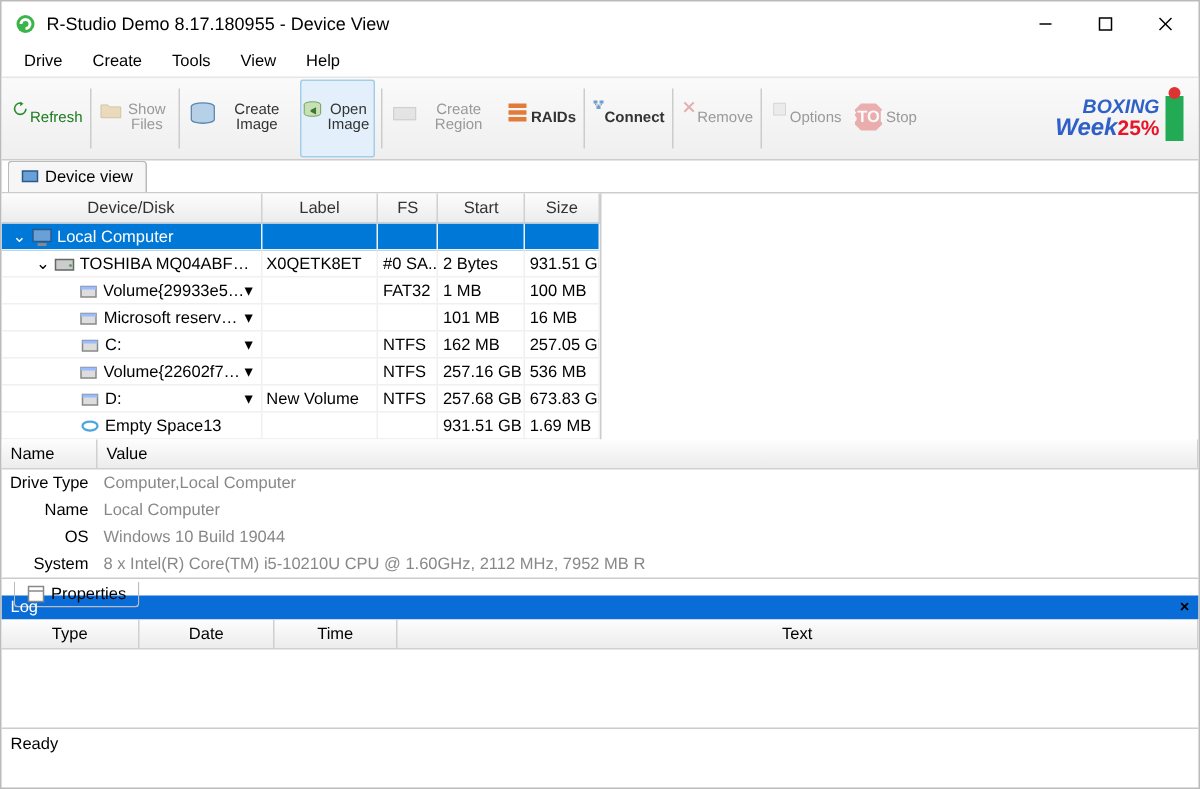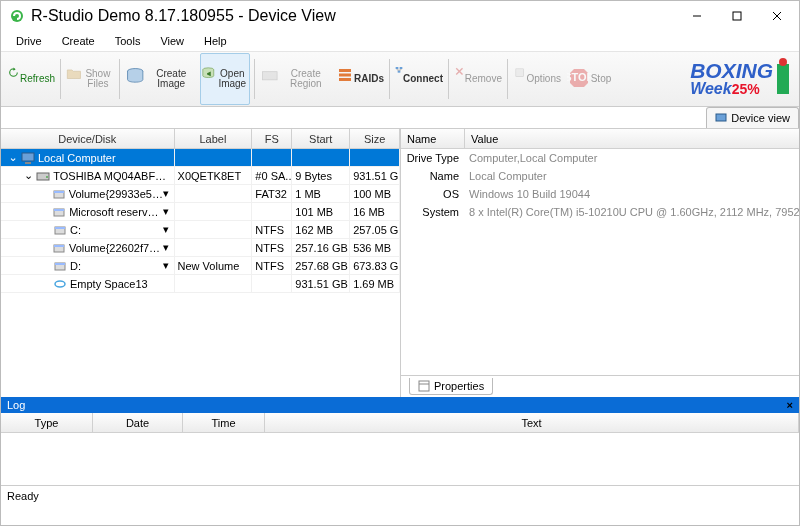--- a/index.html
+++ b/index.html
@@ -1,40 +1,40 @@
 <!DOCTYPE html>
 <html><head>
 <meta charset="utf-8">
 <style>
   * { box-sizing: border-box; margin: 0; padding: 0; font-family: "Segoe UI", Tahoma, sans-serif; font-size: 11px; }
   body { background: #fff; width: 800px; height: 526px; overflow: hidden; position: relative; border: 1px solid #bbb; }
   .titlebar { height: 30px; display: flex; align-items: center; padding: 0 2px 0 8px; }
   .titlebar .icon { width: 16px; height: 16px; margin-right: 6px; }
-  .titlebar .title { flex: 1; font-size: 16px; }
+  .titlebar .title { flex: 1; font-size: 12px; }
   .winbtns { display: flex; }
   .winbtn { width: 40px; height: 28px; display: flex; align-items: center; justify-content: center; }
   .menubar { height: 20px; display: flex; align-items: center; padding: 0 5px; }
   .menubar span { padding: 2px 10px; }
   .toolbar { height: 56px; border-top: 1px solid #e5e5e5; border-bottom: 1px solid #ccc; background: linear-gradient(#fafafa,#efefef); display: flex; align-items: center; padding: 2px 4px; position: relative; }
   .tbtn { display: flex; flex-direction: row; align-items: center; justify-content: center; width: 50px; height: 52px; margin: 0 1px; border: 1px solid transparent; border-radius: 2px; }
   .tbtn.hov { background: #e3f0fb; border-color: #a5cde8; }
   .tbtn.wide { width: 74px; }
   .tbtn .ic { width: 24px; height: 24px; margin-bottom: 2px; }
   .tbtn .lbl { font-size: 10px; color: #333; text-align: center; line-height: 1; }
   .tbtn.dis .lbl { color: #999; }
   .tbtn.dis .ic { opacity: .4; }
   .sep { width: 1px; height: 40px; background: #ccc; margin: 0 3px; }
   .promo { position: absolute; right: 6px; top: 4px; height: 48px; display: flex; align-items: center; }
-  .promo .bx { color: #2f60c8; font-size: 21px; font-weight: 800; font-style: italic; line-height: .9; text-align: right; }
+  .promo .bx { color: #2f60c8; font-size: 13px; font-weight: 800; font-style: italic; line-height: .9; text-align: right; }
   .promo .wk { color: #2f60c8; font-size: 16px; font-weight: 800; font-style: italic; }
   .promo .pct { color: #e8142a; font-weight: 800; font-size: 14px; }
-  .tabstrip { height: 22px; border-bottom: 1px solid #ccc; display: flex; align-items: flex-end; padding-left: 4px; justify-content: flex-end; }
+  .tabstrip { height: 22px; border-bottom: 1px solid #ccc; display: flex; align-items: flex-end; padding-left: 4px; }
   .tab { display: flex; align-items: center; height: 21px; padding: 0 8px; border: 1px solid #bbb; border-bottom: none; border-radius: 3px 3px 0 0; background: #f6f6f6; }
   .tab .ic { width: 12px; height: 12px; margin-right: 4px; }
-  .body { display: flex; height: 268px; }
+  .body { display: flex; height: 268px; flex-direction: column; }
   .left { width: 400px; border-right: 1px solid #ccc; display: flex; flex-direction: column; }
   .grid-hdr { display: flex; height: 20px; background: linear-gradient(#fdfdfd,#ececec); border-bottom: 1px solid #d0d0d0; }
   .grid-hdr span { border-right: 1px solid #d0d0d0; display: flex; align-items: center; justify-content: center; color: #333; }
   .c-dev{width:174px;} .c-lab{width:78px;} .c-fs{width:40px;} .c-st{width:58px;} .c-sz{width:50px;}
   .grid-body { flex:1; overflow: hidden; }
   .row { display:flex; height:18px; align-items:center; border-bottom:1px solid #f0f0f0; }
   .row > span { overflow:hidden; white-space:nowrap; text-overflow:ellipsis; padding:0 3px; border-right:1px solid #f0f0f0; height:100%; display:flex; align-items:center; }
   .row.sel { background:#0078d7; color:#fff; }
   .cell-dev { width:174px; display:flex; align-items:center; }
   .chevron { width:10px; display:inline-block; text-align:center; }
@@ -251,21 +251,21 @@
             <span style="margin:0 3px;flex-shrink:0">
               <svg width="14" height="12" viewBox="0 0 14 12">
                 <rect x="1" y="3" width="12" height="7" fill="#ccc" stroke="#666"></rect>
                 <circle cx="11" cy="7" r="1" fill="#5a5"></circle>
               </svg>
             </span>
             <span style="overflow:hidden;text-overflow:ellipsis;white-space:nowrap">TOSHIBA MQ04ABF100 ...</span>
           </span>
           <span class="c-lab">X0QETK8ET</span>
           <span class="c-fs">#0 SA...</span>
-          <span class="c-st">9 Bytes</span>
+          <span class="c-st">2 Bytes</span>
           <span class="c-sz">931.51 GB</span>
         </div>
         <div class="row">
           <span class="cell-dev c-dev">
             <span style="width:36px;flex-shrink:0"></span>
             <span class="chevron"></span>
             <span style="margin:0 3px;flex-shrink:0">
               <svg width="14" height="12" viewBox="0 0 14 12">
                 <rect x="2" y="3" width="10" height="7" fill="#ddd" stroke="#888"></rect>
                 <rect x="2" y="3" width="10" height="2" fill="#9bf"></rect>

